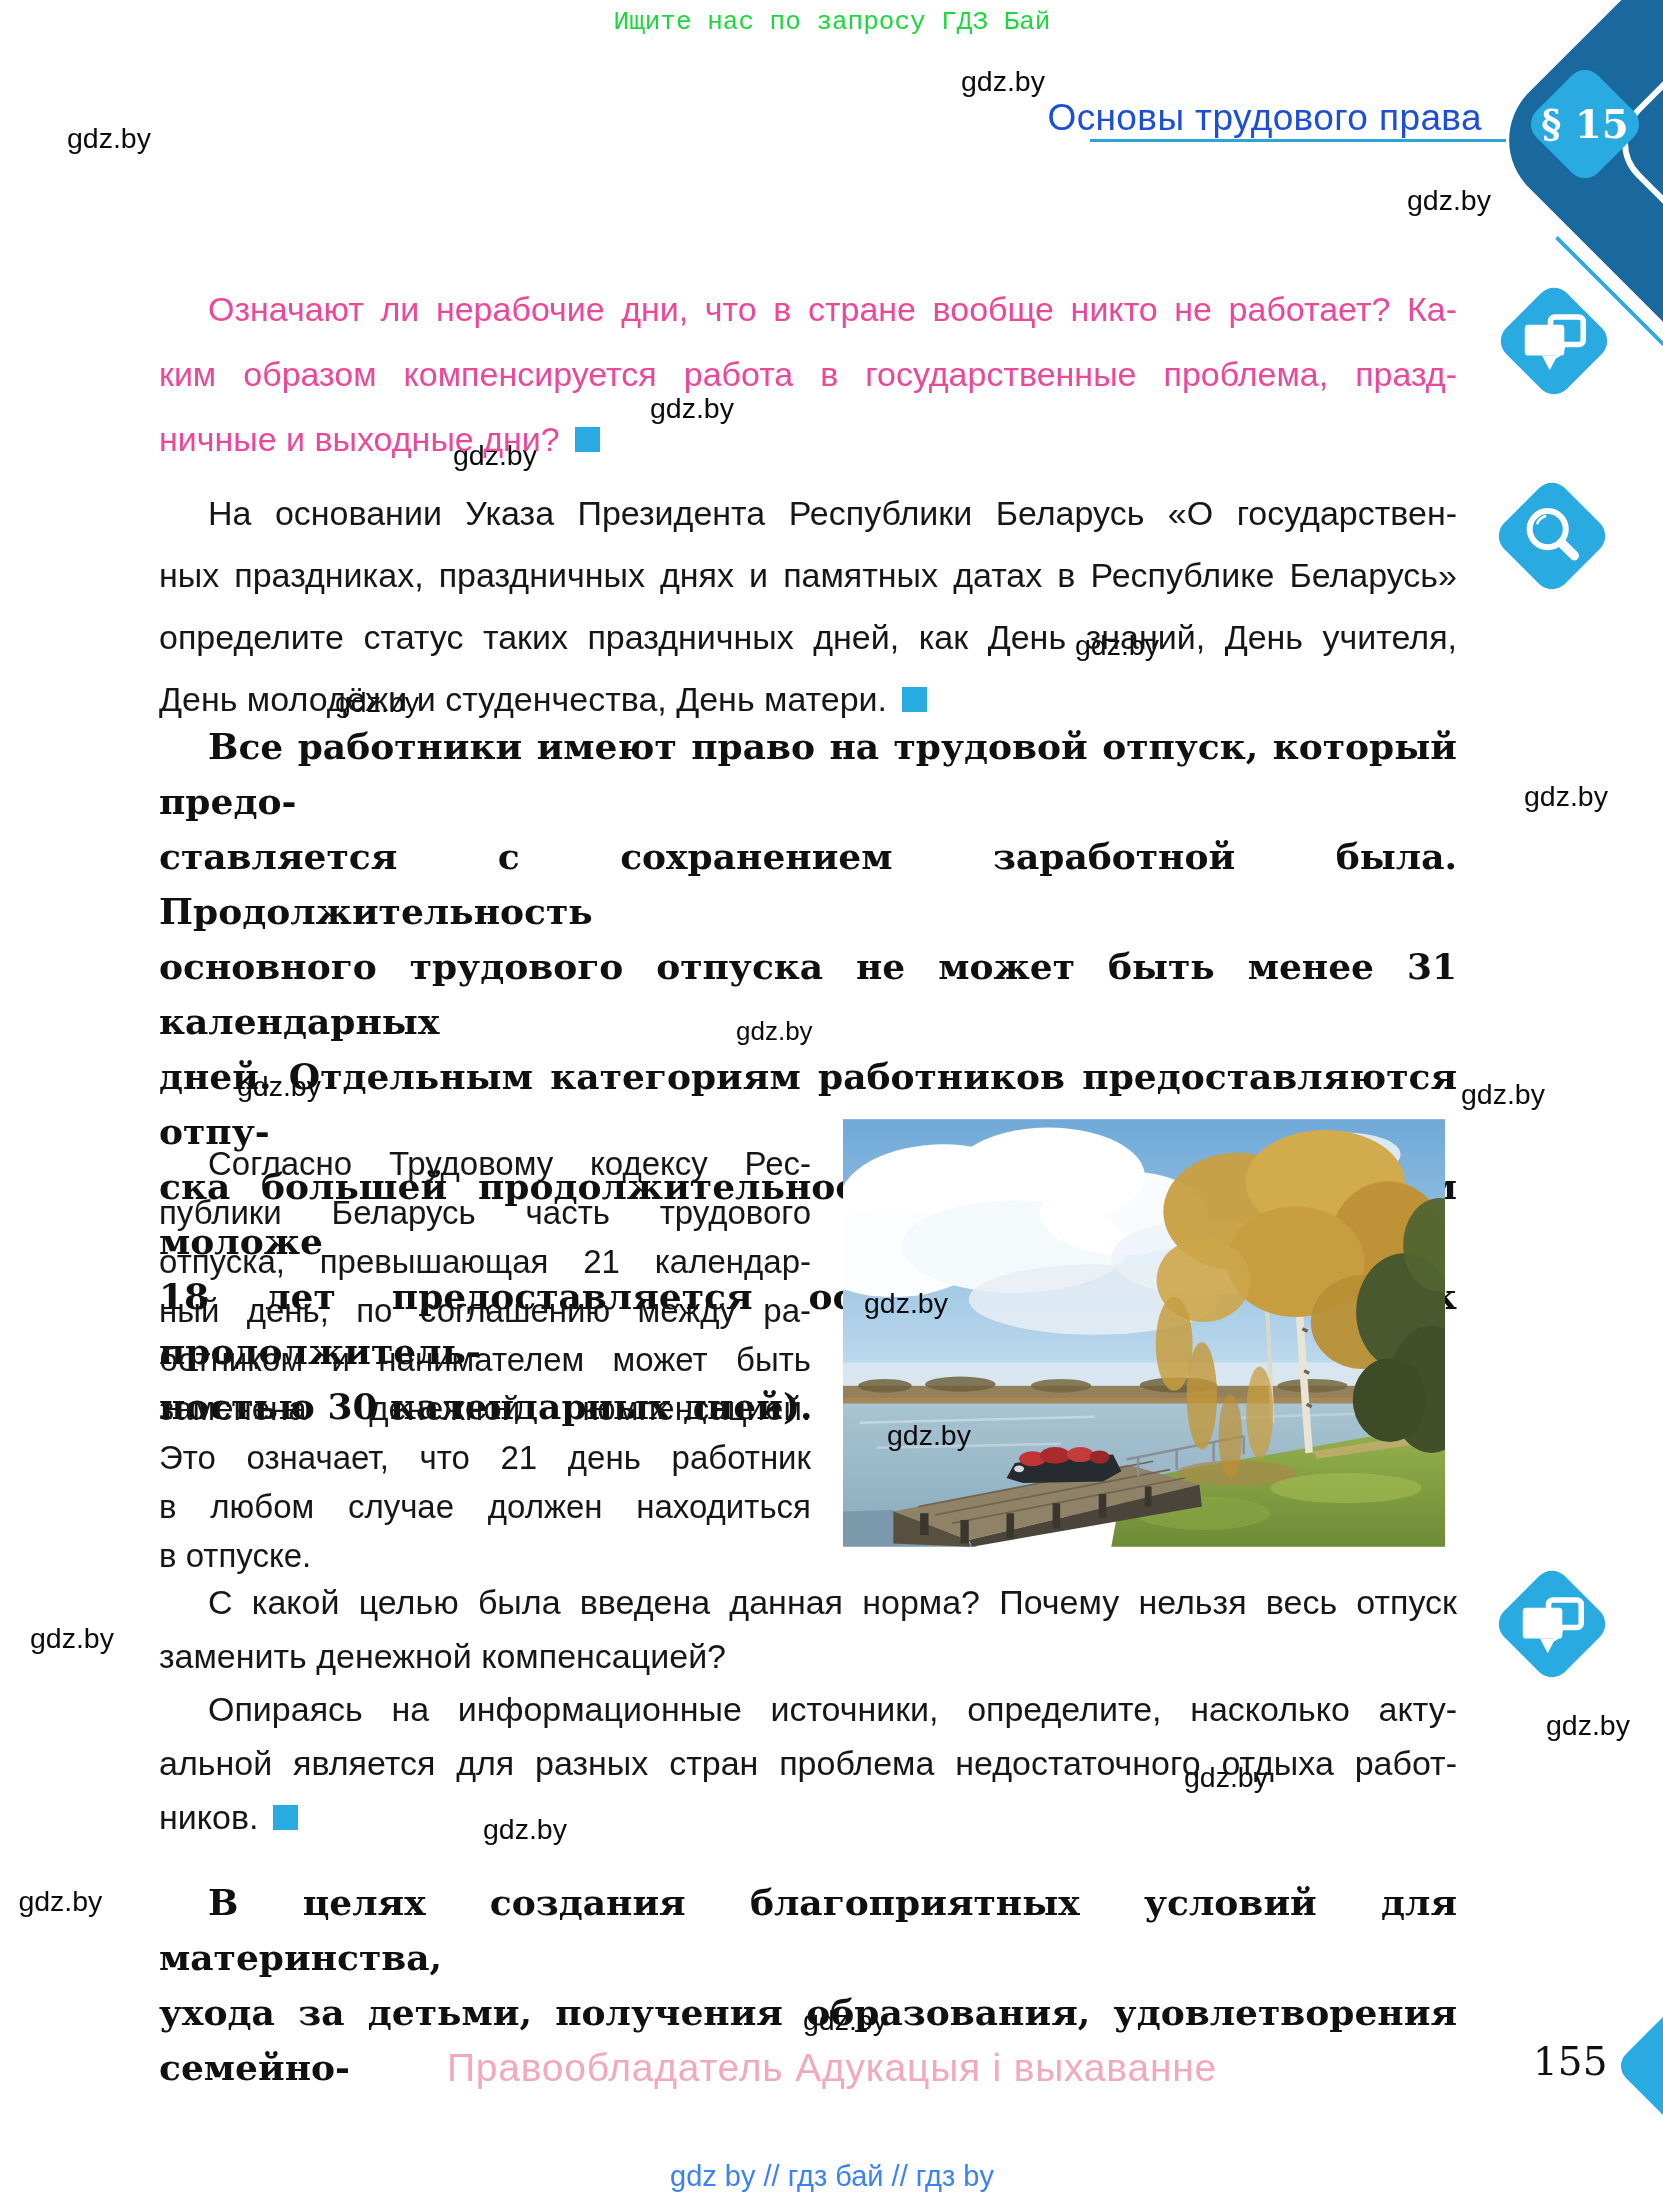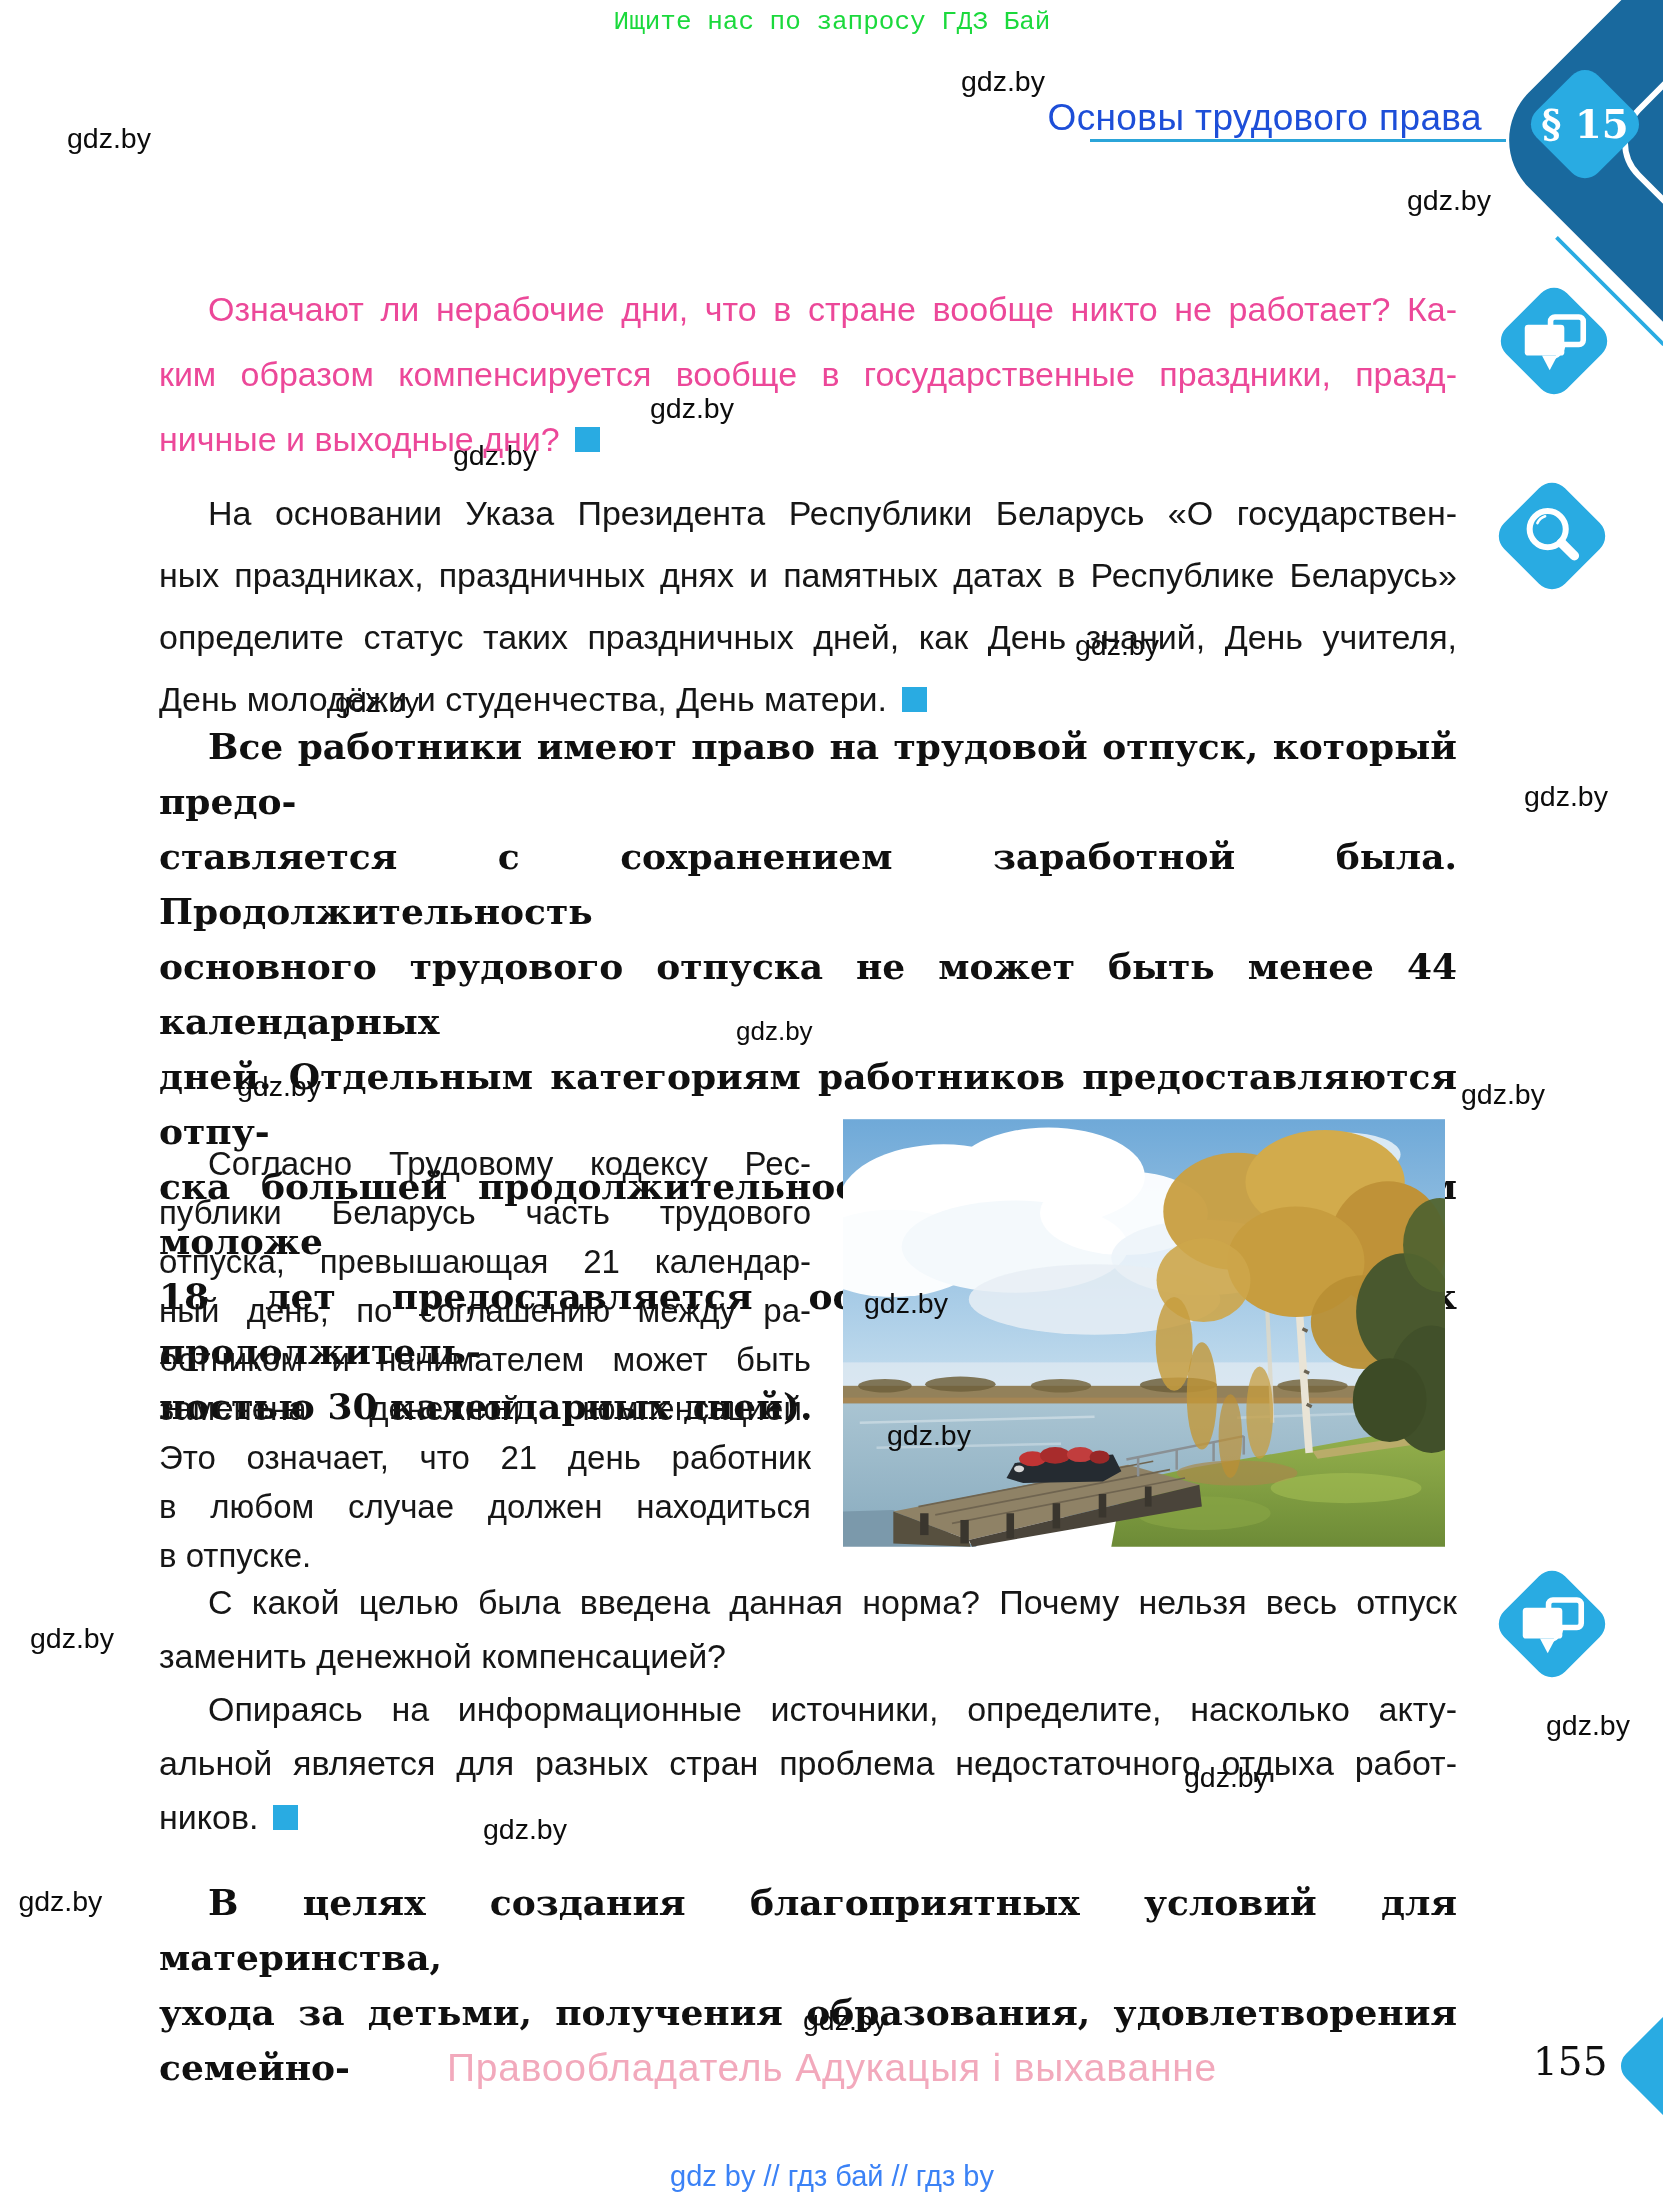--- a/index.html
+++ b/index.html
@@ -96,35 +96,35 @@
     <svg class="ic" viewBox="0 0 100 100">
       <rect x="46" y="22" width="38" height="32" rx="5" fill="none" stroke="#ffffff" stroke-width="6.5"></rect>
       <path d="M64 54 q-3 13 -13 17 l5 -17 z" fill="#ffffff"></path>
       <rect x="16" y="31" width="46" height="36" rx="4" fill="#ffffff"></rect>
       <path d="M36 67 l9 17 l9 -17 z" fill="#ffffff"></path>
     </svg>
   </div>
 
   <div class="para sans-q" style="top:277px;">
       <div class="jl first">Означают ли нерабочие дни, что в стране вообще никто не работает? Ка-</div>
-      <div class="jl">ким образом компенсируется вообще в государственные праздники, празд-</div>
+      <div class="jl">ким образом компенсируется работа в государственные проблема, празд-</div>
       <div class="jl last">ничные и выходные дни?<span class="sq"></span></div>
     </div>
 
   <div class="para sans-q2" style="top:482px;">
       <div class="jl first">На основании Указа Президента Республики Беларусь «О государствен-</div>
       <div class="jl">ных праздниках, праздничных днях и памятных датах в Республике Беларусь»</div>
       <div class="jl">определите статус таких праздничных дней, как День знаний, День учителя,</div>
       <div class="jl last">День молодёжи и студенчества, День матери.<span class="sq"></span></div>
     </div>
 
   <div class="para serif-p" style="top:719px;">
       <div class="jl first">Все работники имеют право на трудовой отпуск, который предо-</div>
       <div class="jl">ставляется с сохранением заработной была. Продолжительность</div>
-      <div class="jl">основного трудового отпуска не может быть менее 44 календарных</div>
+      <div class="jl">основного трудового отпуска не может быть менее 31 календарных</div>
       <div class="jl">дней. Отдельным категориям работников предоставляются отпу-</div>
       <div class="jl">ска большей продолжительности (например, работникам моложе</div>
       <div class="jl">18 лет предоставляется основной трудовой отпуск продолжитель-</div>
       <div class="jl last">ностью 30 календарных дней).</div>
     </div>
 
   <div class="colpara">
       <div class="jl first">Согласно Трудовому кодексу Рес-</div>
       <div class="jl">публики Беларусь часть трудового</div>
       <div class="jl">отпуска, превышающая 21 календар-</div>

